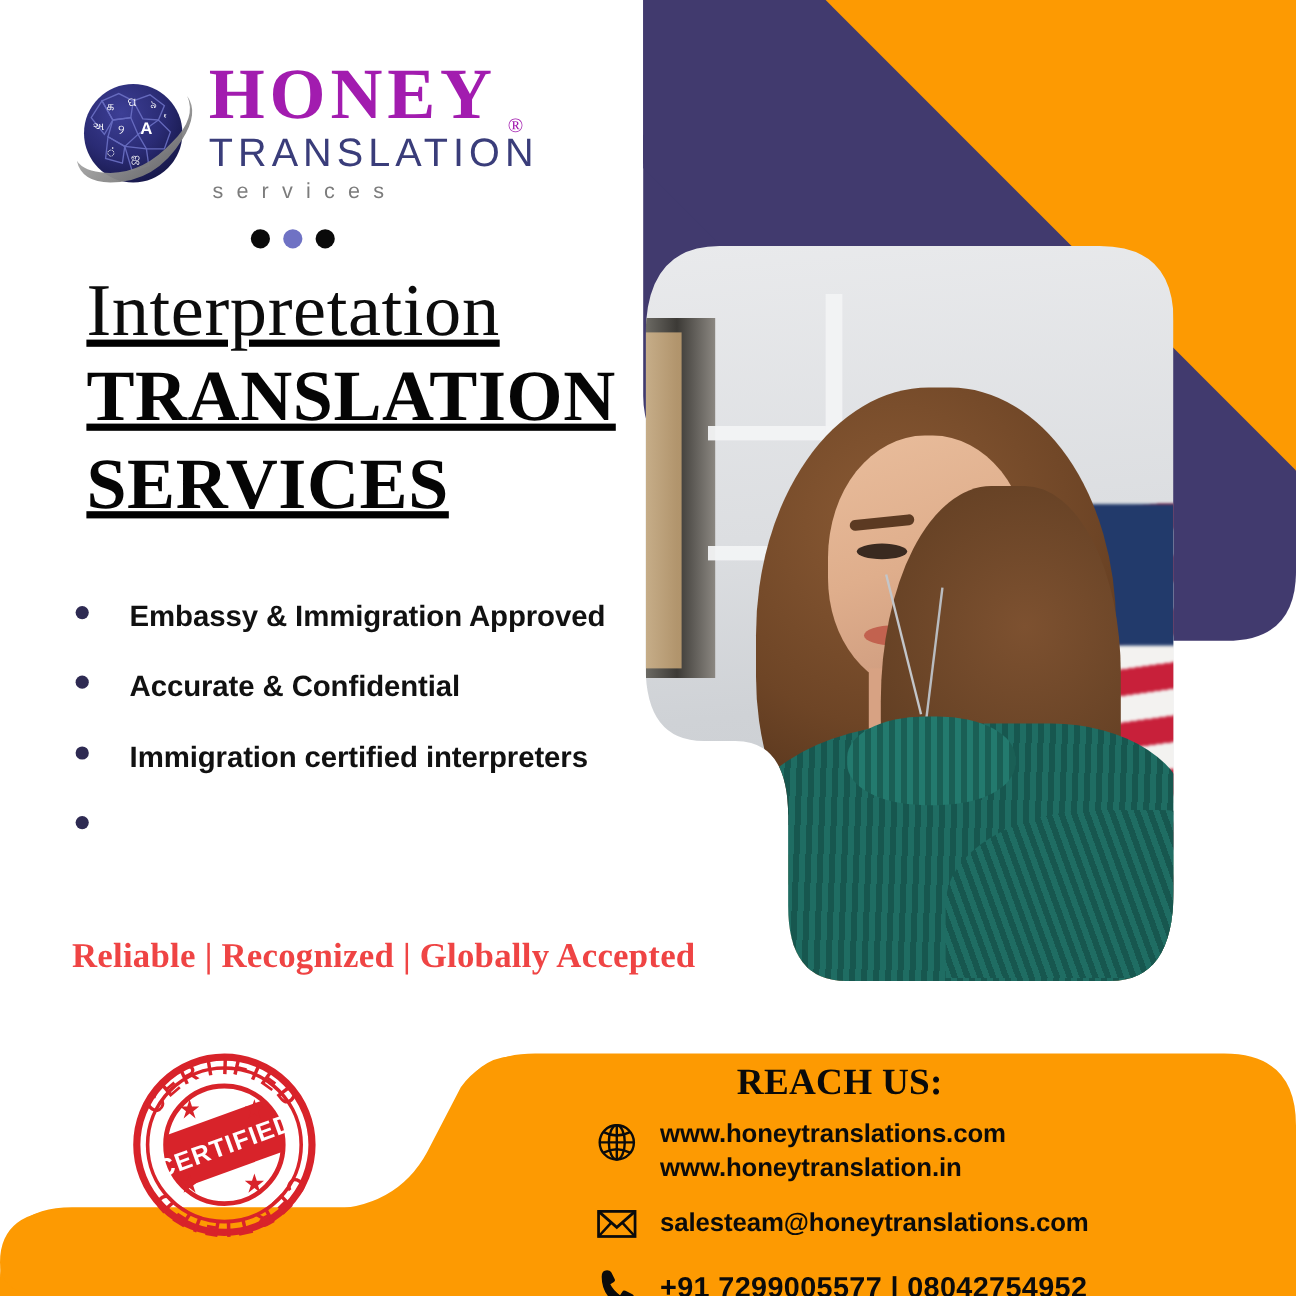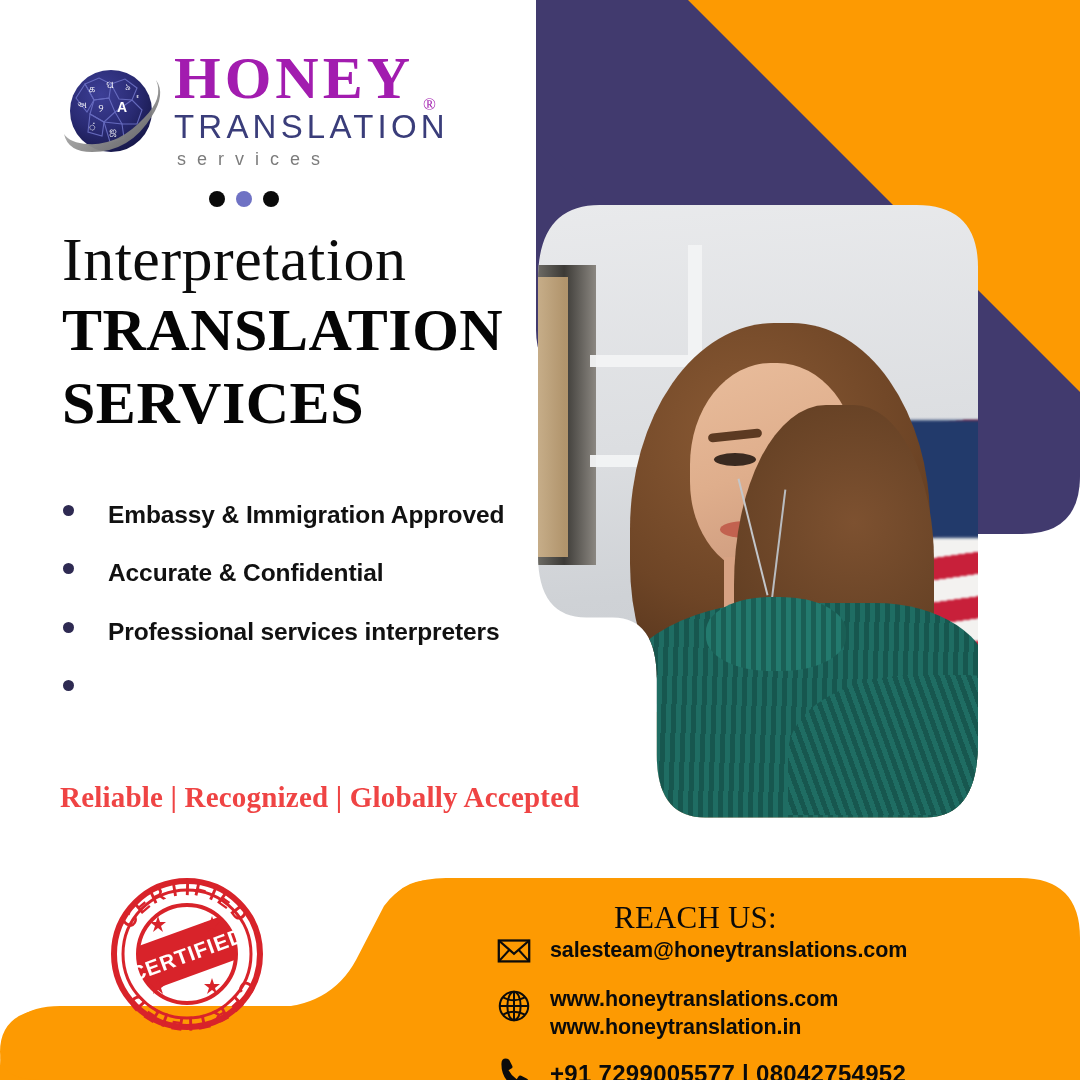--- a/index.html
+++ b/index.html
@@ -21,21 +21,21 @@
      letter-spacing:4.2px;color:#3a3d7a;line-height:1.05;margin-top:2px;}
   .logo-services{font-family:"Liberation Sans",sans-serif;font-size:18px;font-weight:400;
      letter-spacing:11px;color:#7c7c7c;margin-top:4px;padding-left:3px;}
 
   
   .dots{position:absolute;left:209px;top:191px;display:flex;gap:11px;align-items:center;}
   .dot{width:16px;height:16px;border-radius:50%;background:#0a0a0a;}
   .dot.mid{background:#6f72c4;}
 
   
-  .headline{position:absolute;left:62px;top:228px;width:470px;}
+  .headline{position:absolute;left:72px;top:228px;width:470px;text-decoration:underline;}
   .h-script{font-family:"Liberation Serif",serif;font-size:62px;font-weight:400;color:#0c0c0c;
      line-height:1.02;letter-spacing:0.5px;}
   .h-bold{font-family:"Liberation Serif",serif;font-size:60px;font-weight:700;color:#050505;
      line-height:1.12;letter-spacing:0.5px;margin-top:6px;text-transform:uppercase;}
 
   
   .bullets{position:absolute;left:55px;top:496px;width:500px;}
   .bullet-row{display:flex;align-items:flex-start;margin-bottom:21px;}
   .bullet-dot{flex:0 0 auto;width:11px;height:11px;border-radius:50%;background:#2e2a52;
      margin:9px 34px 0 8px;}
@@ -98,21 +98,21 @@
   .ph-cord2{position:absolute;left:214px;top:272px;width:2px;height:120px;background:#c3c6ca;
      transform:rotate(-14deg);}
 
   
   .stamp{position:absolute;left:104px;top:872px;width:166px;height:164px;}
 
   
   .footer{position:absolute;left:0;top:856px;width:1080px;height:224px;}
   .footer svg{position:absolute;left:0;top:0;}
   .reach-title{position:absolute;left:614px;top:884px;font-family:"Liberation Serif",serif;
-     font-size:31px;font-weight:400;color:#0a0a0a;letter-spacing:0.2px;margin-top:16px;}
+     font-size:31px;font-weight:700;color:#0a0a0a;letter-spacing:0.2px;}
   .contact-list{position:absolute;left:492px;top:928px;width:560px;}
   .c-row{display:flex;align-items:flex-start;margin-bottom:10px;}
   .c-icon{flex:0 0 auto;width:44px;height:44px;display:flex;align-items:center;justify-content:center;
      margin-right:14px;}
   .c-text{font-family:"Liberation Sans",sans-serif;font-weight:700;color:#0b0b0b;
      font-size:21.5px;line-height:1.28;padding-top:4px;letter-spacing:-0.1px;}
   .c-row.phone .c-text{font-size:24px;padding-top:8px;letter-spacing:0.3px;}
   .c-row.mail .c-text{padding-top:9px;}
   .c-row.web .c-icon{margin-top:2px;}
 </style>
@@ -255,21 +255,21 @@
     <div class="bullet-row">
       <span class="bullet-dot"></span>
       <span class="bullet-text">Embassy &amp; Immigration Approved</span>
     </div>
     <div class="bullet-row">
       <span class="bullet-dot"></span>
       <span class="bullet-text">Accurate &amp; Confidential</span>
     </div>
     <div class="bullet-row">
       <span class="bullet-dot"></span>
-      <span class="bullet-text">Professional services interpreters</span>
+      <span class="bullet-text">Immigration certified interpreters</span>
     </div>
     <div class="bullet-row">
       <span class="bullet-dot"></span>
     </div>
   </div>
 
   <div class="tagline">Reliable  |  Recognized  |  Globally Accepted</div>
 
   <div class="footer">
     <svg width="1080" height="224" viewBox="0 0 1080 224" xmlns="http://www.w3.org/2000/svg">
@@ -315,50 +315,50 @@
         <polygon points="108,106 110,112 116,112 111,116 113,122 108,118 103,122 105,116 100,112 106,112"></polygon>
       </g>
       <text x="83" y="90" text-anchor="middle" font-family="Liberation Sans, sans-serif" font-weight="700" font-size="21" fill="#ffffff" letter-spacing="1" transform="rotate(-20 83 82)">CERTIFIED</text>
     </svg>
   </div>
 
   <div class="reach-title">REACH US:</div>
 
   <div class="contact-list">
 
-    <div class="c-row mail">
-      <span class="c-icon">
-        <svg viewBox="0 0 40 40" width="38" height="38" xmlns="http://www.w3.org/2000/svg">
-          <rect x="4" y="10" width="32" height="22" fill="none" stroke="#0b0b0b" stroke-width="2.4"></rect>
-          <path d="M4 10 L20 24 L36 10" fill="none" stroke="#0b0b0b" stroke-width="2.4"></path>
-          <path d="M4 32 L15 20 M36 32 L25 20" fill="none" stroke="#0b0b0b" stroke-width="2.2"></path>
-        </svg>
-      </span>
-      <span class="c-text">salesteam@honeytranslations.com</span>
-    </div>
-
     <div class="c-row web">
       <span class="c-icon">
         <svg viewBox="0 0 40 40" width="38" height="38" xmlns="http://www.w3.org/2000/svg">
           <g fill="none" stroke="#0b0b0b" stroke-width="2.1">
             <circle cx="20" cy="20" r="15"></circle>
             <ellipse cx="20" cy="20" rx="7" ry="15"></ellipse>
             <line x1="5" y1="20" x2="35" y2="20"></line>
             <line x1="20" y1="5" x2="20" y2="35"></line>
             <path d="M8.5 11 Q20 17 31.5 11"></path>
             <path d="M8.5 29 Q20 23 31.5 29"></path>
           </g>
         </svg>
       </span>
       <span class="c-text">
         <span>www.honeytranslations.com</span><br>
         <span>www.honeytranslation.in</span>
       </span>
     </div>
 
+    <div class="c-row mail">
+      <span class="c-icon">
+        <svg viewBox="0 0 40 40" width="38" height="38" xmlns="http://www.w3.org/2000/svg">
+          <rect x="4" y="10" width="32" height="22" fill="none" stroke="#0b0b0b" stroke-width="2.4"></rect>
+          <path d="M4 10 L20 24 L36 10" fill="none" stroke="#0b0b0b" stroke-width="2.4"></path>
+          <path d="M4 32 L15 20 M36 32 L25 20" fill="none" stroke="#0b0b0b" stroke-width="2.2"></path>
+        </svg>
+      </span>
+      <span class="c-text">salesteam@honeytranslations.com</span>
+    </div>
+
     <div class="c-row phone">
       <span class="c-icon">
         <svg viewBox="0 0 40 40" width="36" height="36" xmlns="http://www.w3.org/2000/svg">
           <path d="M11 4 Q6 4 6 10 Q6 24 16 32 Q24 38 30 38 Q36 38 36 33
                    L36 29 Q36 27 34 26 L28 23 Q26 22 25 24 L23 27
                    Q17 23 14 17 L17 15 Q19 14 18 12 L15 6 Q14 4 11 4 Z" fill="#0b0b0b"></path>
         </svg>
       </span>
       <span class="c-text">+91 7299005577  |  08042754952</span>
     </div>

